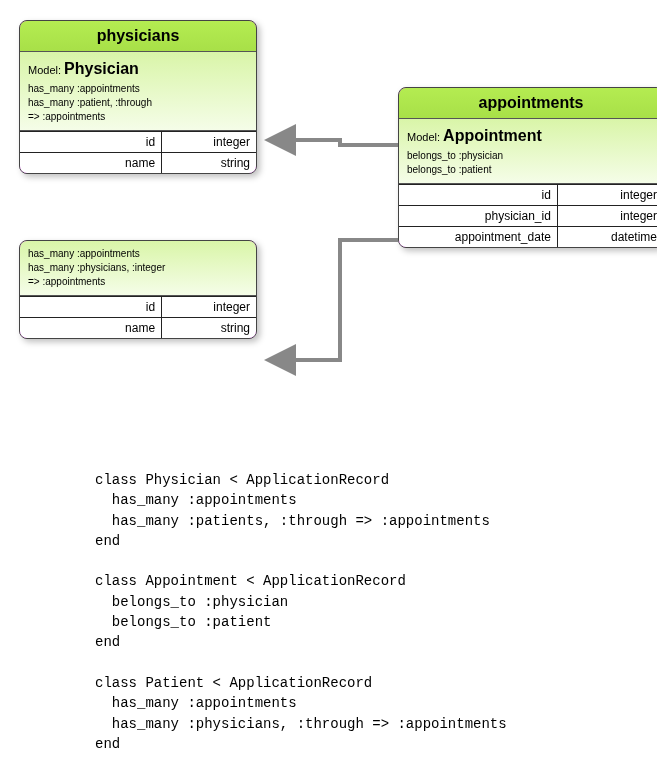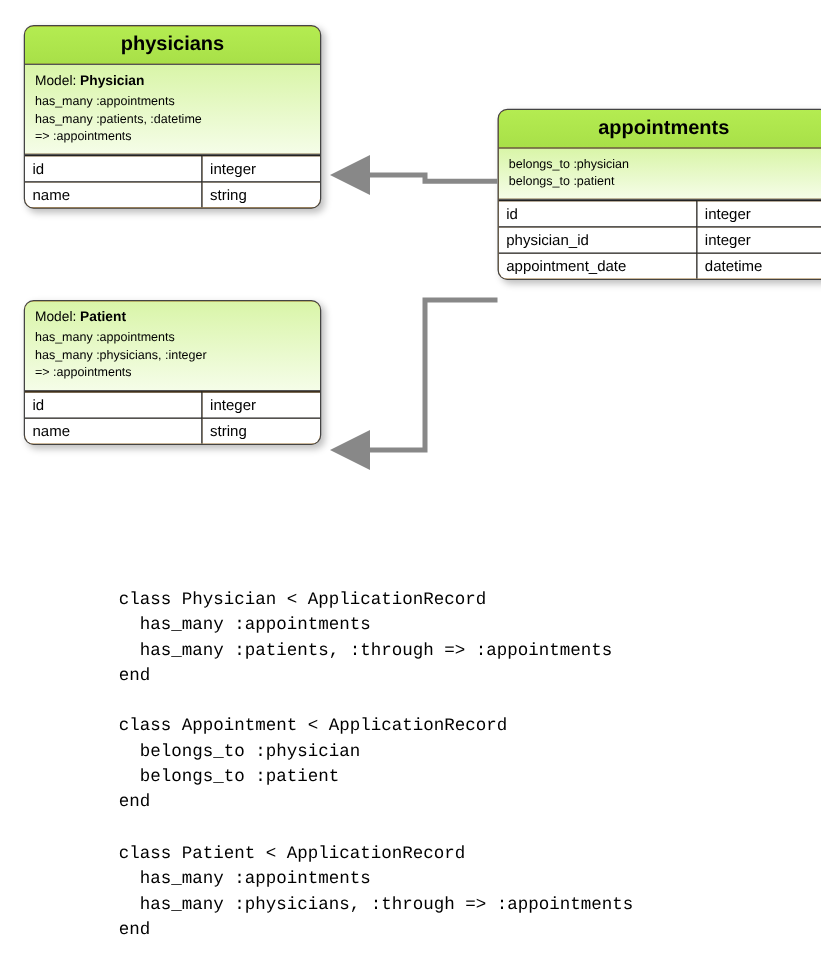--- a/index.html
+++ b/index.html
@@ -14,50 +14,51 @@
   }
   .canvas {
     position: relative;
     width: 657px;
     height: 778px;
   }
   .entity-box {
     position: absolute;
     border: 1px solid #444;
     border-radius: 8px;
-    background: #a16207;
+    background: #d946ef;
     box-shadow: 3px 3px 6px rgba(0,0,0,0.25);
     overflow: hidden;
   }
   .entity-header {
     background: linear-gradient(to bottom, #b4ec51, #a8e048);
     text-align: center;
     font-weight: bold;
     font-size: 16px;
     padding: 6px 4px;
     border-bottom: 1px solid #555;
   }
   .entity-meta {
     background: linear-gradient(to bottom, #d9f5a8, #f5fde8);
     font-size: 10px;
     padding: 6px 8px 6px 8px;
     border-bottom: 1px solid #555;
     line-height: 1.4;
   }
   .entity-meta .model-line { font-size: 11px; margin-bottom: 2px; }
-  .entity-meta .model-line b { font-size: 11px; }
+  .entity-meta .model-line b { font-size: 16px; }
   .cols-table {
     width: 100%;
     border-collapse: collapse;
     font-size: 12px;
   }
   .cols-table td {
     border: 1px solid #222;
     padding: 3px 6px;
     background: #fff;
+    text-align: right;
   }
   .cols-table td:first-child { border-left: none; }
   .cols-table td:last-child  { border-right: none; }
   .cols-table tr:last-child td { border-bottom: none; }
 
   .code-block {
     position: absolute;
     font-family: "Courier New", Courier, monospace;
     font-size: 14px;
     white-space: pre;
@@ -78,21 +79,21 @@
 <div class="canvas">
 
   <div class="entity-box" style="left:19px; top:20px; width:238px;">
     <div class="entity-header">physicians</div>
     <div class="entity-meta">
       <div class="model-line">
         <span>Model:</span>
         <b>Physician</b>
       </div>
       <div>has_many :appointments</div>
-      <div>has_many :patients, :datetime</div>
+      <div>has_many :patient, :through</div>
       <div>=&gt; :appointments</div>
     </div>
     <table class="cols-table">
       <colgroup>
           <col style="width:60%">
           <col style="width:40%">
         </colgroup>
       <tbody>
           <tr>
         <td>id</td>
@@ -101,24 +102,20 @@
       <tr>
         <td>name</td>
         <td>string</td>
       </tr>
     </tbody>
       </table>
   </div>
 
   <div class="entity-box" style="left:19px; top:240px; width:238px;">
     <div class="entity-meta">
-      <div class="model-line">
-        <span>Model:</span>
-        <b>Patient</b>
-      </div>
       <div>has_many :appointments</div>
       <div>has_many :physicians, :integer</div>
       <div>=&gt; :appointments</div>
     </div>
     <table class="cols-table">
       <colgroup>
           <col style="width:60%">
           <col style="width:40%">
         </colgroup>
       <tbody>
@@ -130,20 +127,24 @@
         <td>name</td>
         <td>string</td>
       </tr>
     </tbody>
       </table>
   </div>
 
   <div class="entity-box" style="left:398px; top:87px; width:266px;">
     <div class="entity-header">appointments</div>
     <div class="entity-meta">
+      <div class="model-line">
+        <span>Model:</span>
+        <b>Appointment</b>
+      </div>
       <div>belongs_to :physician</div>
       <div>belongs_to :patient</div>
     </div>
     <table class="cols-table">
       <colgroup>
           <col style="width:60%">
           <col style="width:40%">
         </colgroup>
       <tbody>
           <tr>

